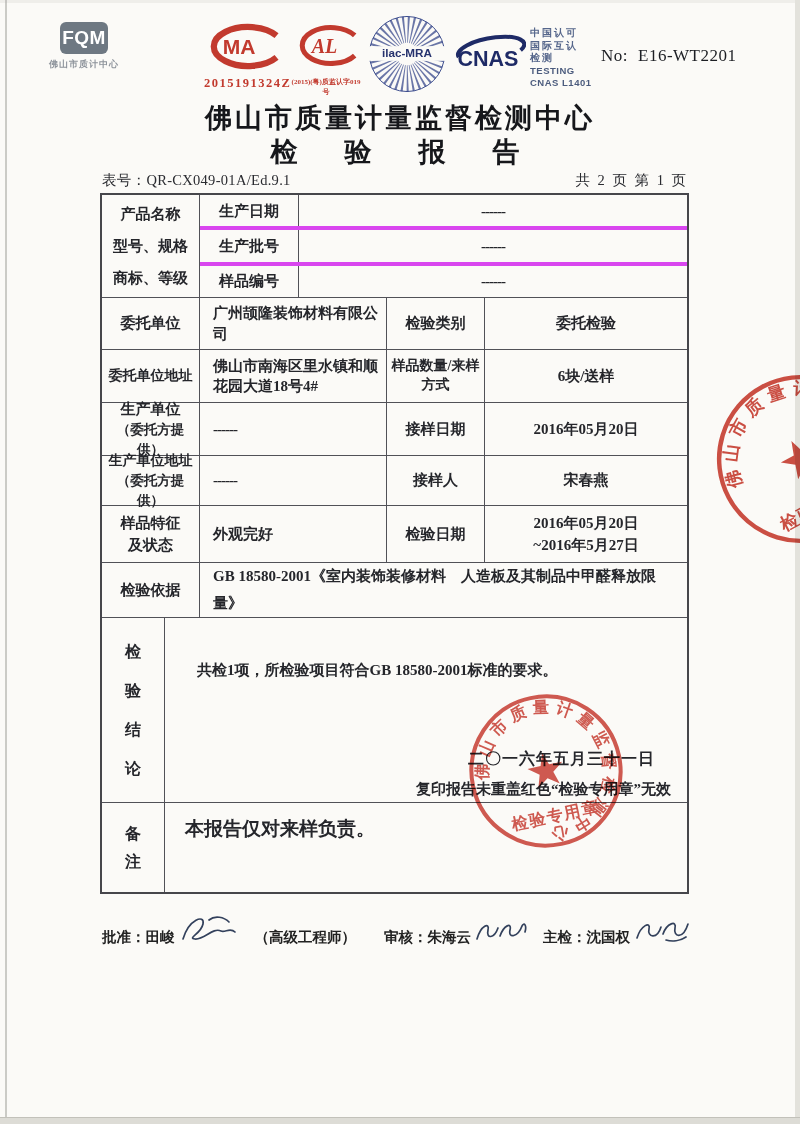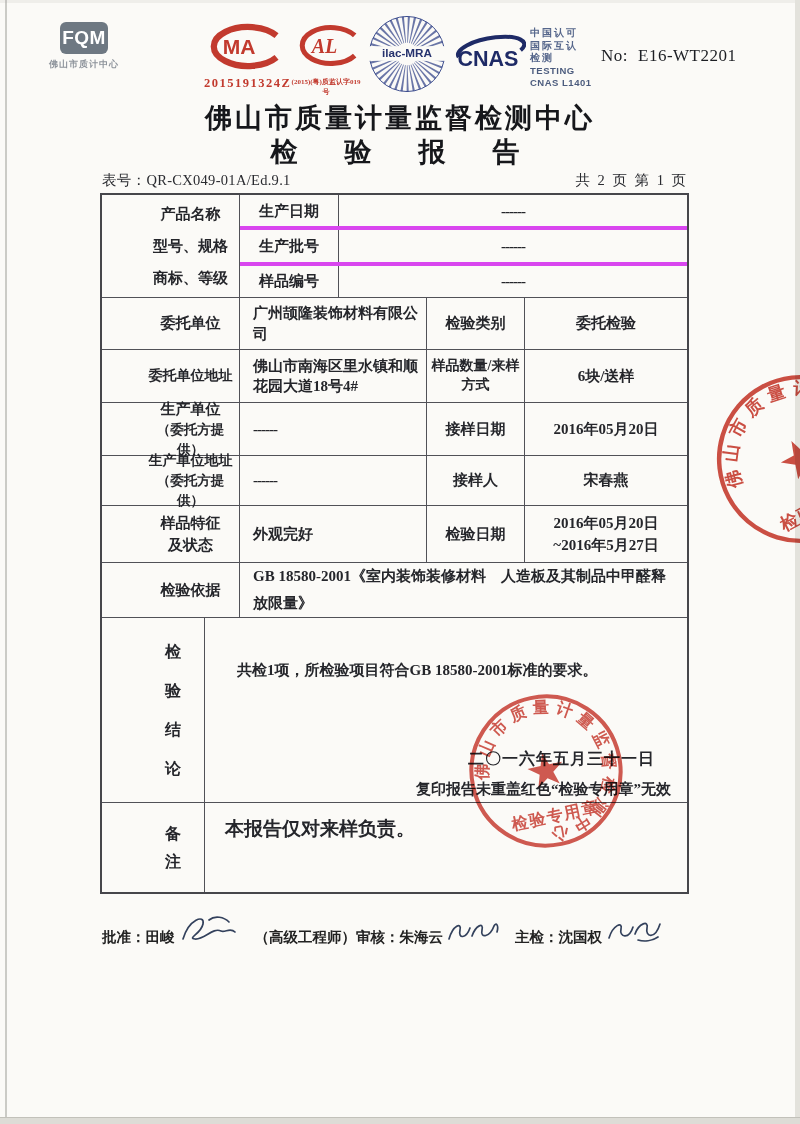--- a/index.html
+++ b/index.html
@@ -42,21 +42,21 @@
     font-size:27px; font-weight:bold; letter-spacing:3px; color:#16171b; }
   .doc-title { position:absolute; left:0; top:134px; width:800px; text-align:center;
     font-size:27px; font-weight:bold; letter-spacing:10px; color:#16171b; }
   .meta-row { position:absolute; left:100px; top:168px; width:588px; height:22px; font-size:14.5px; color:#2a2b30; }
   .meta-row .form-no { position:absolute; left:2px; bottom:0; letter-spacing:.3px; }
   .meta-row .pages   { position:absolute; right:0; bottom:0; letter-spacing:2px; }
 
   
   .rpt-table { position:absolute; left:100px; top:193px; width:589px;
     border:2px solid #46464b; background:transparent; }
-  .trow { display:flex; border-top:1px solid #515157;padding-left:40px; }
+  .trow { display:flex; border-top:1px solid #515157; }
   .trow:first-child { border-top:none; }
   .c { border-left:1px solid #515157; display:flex; align-items:center; justify-content:center;
        text-align:center; font-weight:bold; font-size:15px; line-height:1.35; padding:2px 3px; }
   .c:first-child { border-left:none; }
   .w1 { width:97px; }  .w2 { width:187px; }  .w3 { width:98px; }  .w4 { flex:1; }
   .wn { width:62px; }
   .left { justify-content:flex-start; text-align:left; padding-left:13px; padding-right:8px; }
   .stack3 { flex-direction:column; justify-content:center; line-height:32px; padding:0; }
   .rstack { flex:1; display:flex; flex-direction:column; padding:0; border-left:1px solid #515157; }
   .srow { display:flex; flex:1; border-top:4px solid #d946ef; }
@@ -252,21 +252,21 @@
   </div>
 
   <div class="sig-row">
     <span>批准：</span>
       <span>田峻</span>
     <svg width="62" height="36" viewBox="0 0 62 36">
       <path class="ink" d="M6,28 C12,8 28,3 26,13 C24,23 10,27 18,28 C27,29 36,16 44,20 C48,22 53,16 58,21"></path>
       <path class="ink" d="M32,9 C38,4 47,6 52,11"></path>
     </svg>
     <span style="margin-left:14px">（高级工程师）</span>
-    <span style="">审核：</span>
+    <span style="margin-left:28px">审核：</span>
       <span>朱海云</span>
     <svg width="56" height="32" viewBox="0 0 56 32">
       <path class="ink" d="M4,24 C8,10 17,7 15,15 C13,24 21,24 25,13"></path>
       <path class="ink" d="M27,21 C31,10 39,7 37,15 C35,24 45,22 49,11 C51,7 54,10 52,17"></path>
     </svg>
     <span style="margin-left:12px">主检：</span>
       <span>沈国权</span>
     <svg width="60" height="32" viewBox="0 0 60 32">
       <path class="ink" d="M5,23 C9,10 19,6 17,14 C15,22 25,25 29,12"></path>
       <path class="ink" d="M31,19 C35,8 45,5 43,13 C41,22 51,25 56,9"></path>

